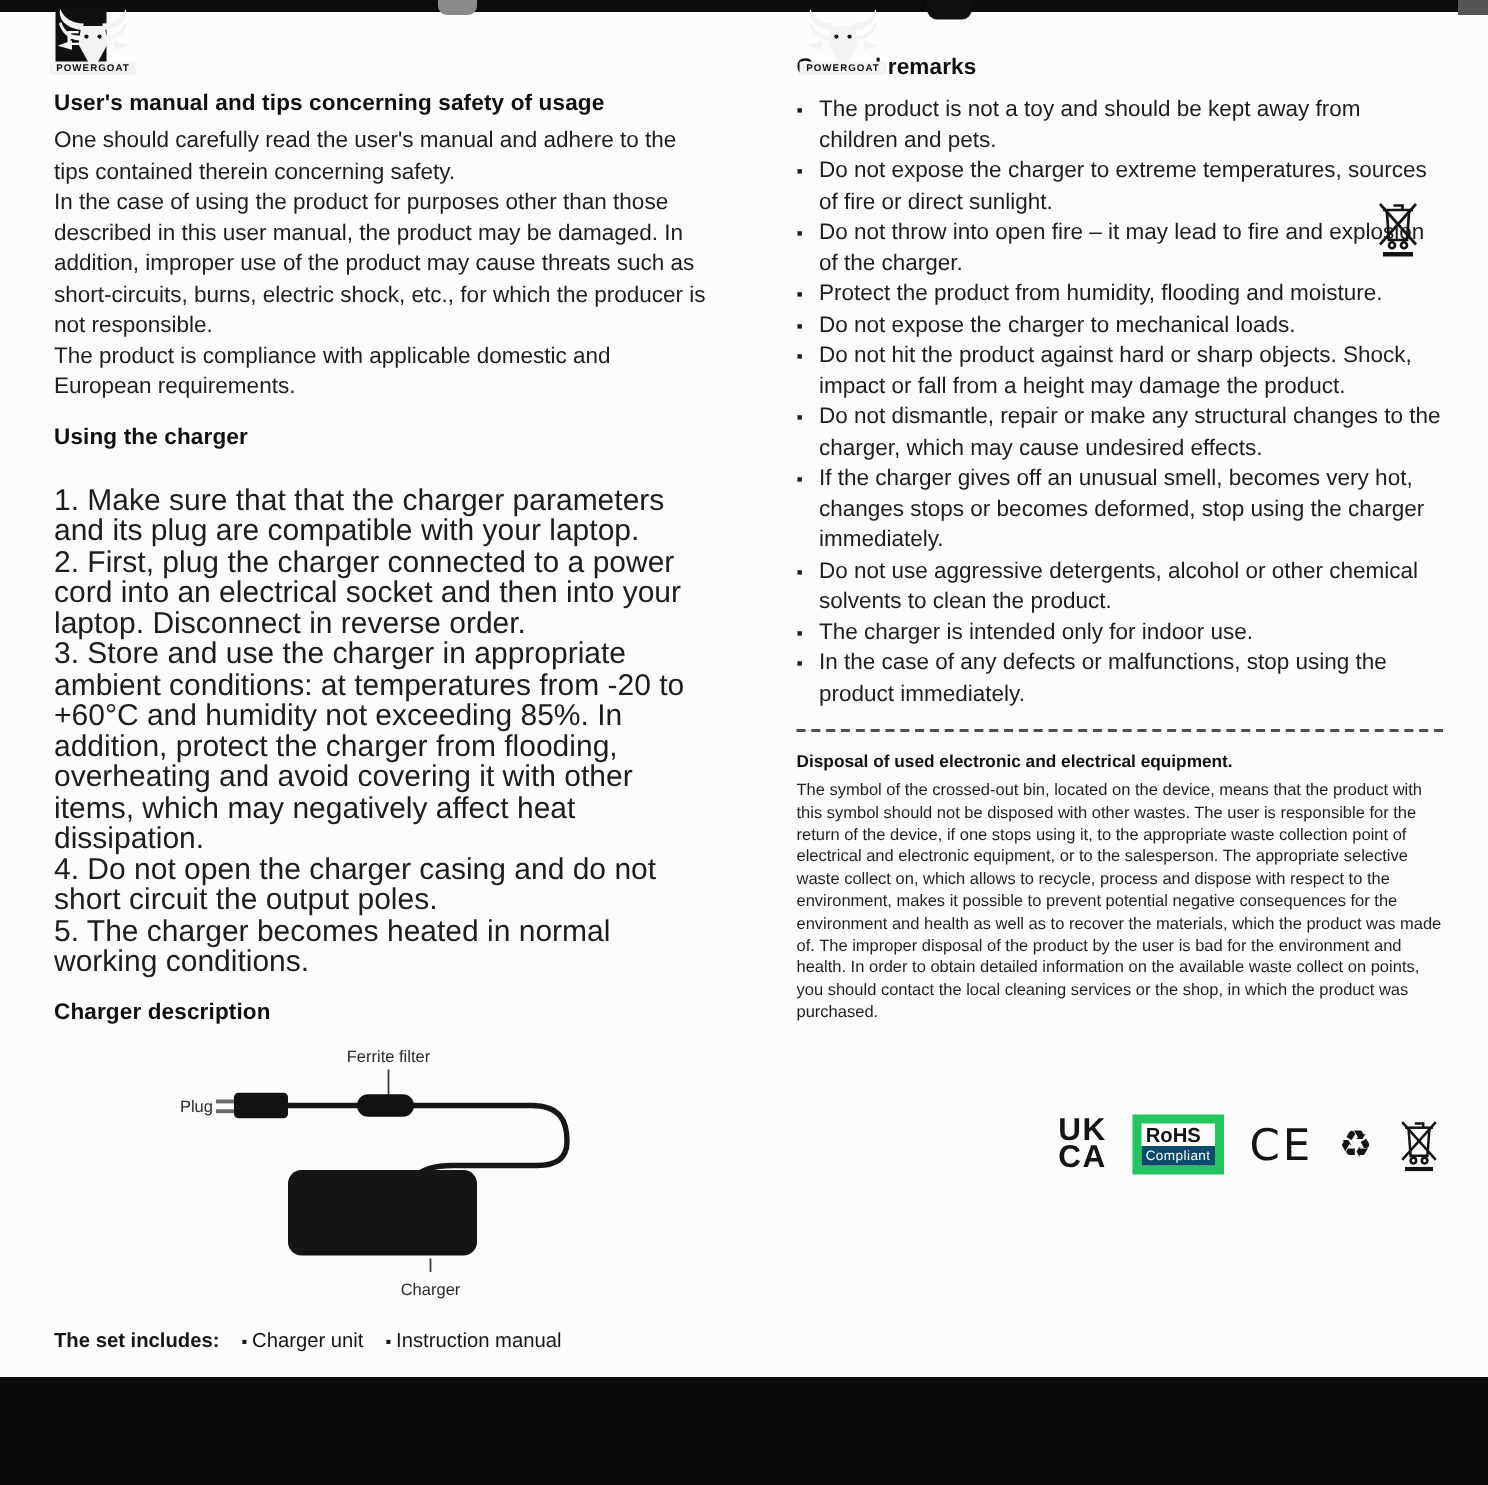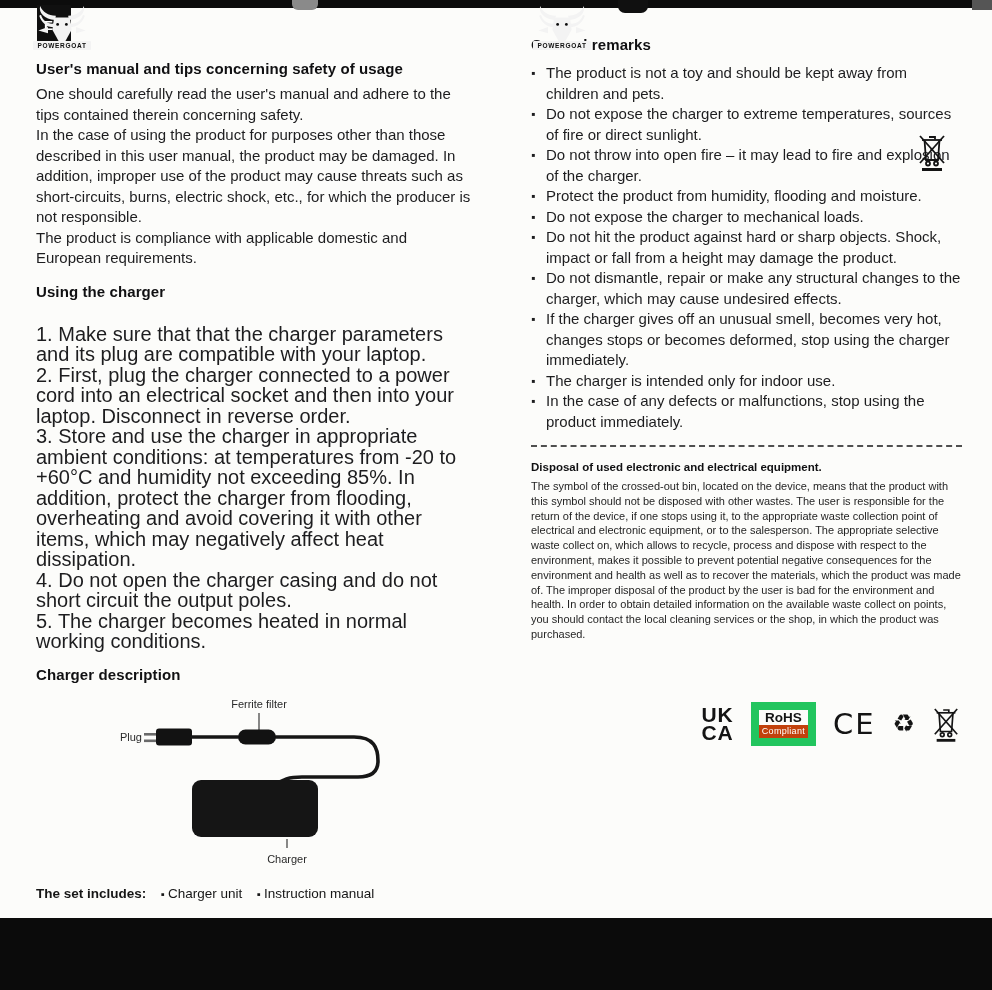--- a/index.html
+++ b/index.html
@@ -50,23 +50,23 @@
   .remarks { list-style: none; }
   .remarks li { position: relative; padding-left: 15px; font-size: 15px; line-height: 20.5px; }
   .remarks li::before { content: "▪"; position: absolute; left: 0; top: 0; font-size: 12px; }
 
   .divider { border-top: 2px dashed #4f4f4f; margin-top: 13px; height: 0; }
   .h-disposal { font-size: 11.5px; font-weight: 700; margin: 14px 0 6px; color: #101012; }
   .disposal-text { font-size: 11px; line-height: 14.8px; color: #1f1f1f; text-align: left; }
 
   .marks-row { display: flex; align-items: center; justify-content: flex-end; gap: 17px; margin-top: 60px; padding-right: 2px; }
   .ukca { font-weight: 700; font-size: 21px; line-height: 18px; letter-spacing: 1px; color: #141414; }
-  .rohs { border: 8px solid #22c55e; text-align: center; min-width: 58px; }
+  .rohs { border: 6px solid #22c55e; min-width: 58px; }
   .rohs-name { font-weight: 700; font-size: 13.5px; padding: 0 3px; color: #141414; }
-  .rohs-sub  { background: #c2410c; color: #fff; font-size: 9px; padding: 1px 3px 2px; letter-spacing: .3px; }
+  .rohs-sub  { background: #0c4a6e; color: #fff; font-size: 9px; padding: 1px 3px 2px; letter-spacing: .3px; }
   .ce { font-size: 29px; letter-spacing: 2px; color: #141414; font-family: "DejaVu Sans", sans-serif; }
   .recycle { font-size: 25px; color: #141414; font-family: "DejaVu Sans", sans-serif; }
 
   .weee-top { position: absolute; left: 917px; top: 131px; }
 
   
   .bottombar { position: absolute; left: 0; top: 918px; width: 992px; height: 72px; background: #0b0b0b; }
   .goat-logo { position: absolute; top: 5px; display: flex; flex-direction: column; align-items: center; width: 72px; }
   .goat-logo.g1 { left: 26px; }
   .goat-logo.g2 { left: 526px; }
@@ -148,20 +148,21 @@
 
     <ul class="remarks">
       <li>The product is not a toy and should be kept away from children and pets.</li>
       <li>Do not expose the charger to extreme temperatures, sources of fire or direct sunlight.</li>
       <li>Do not throw into open fire – it may lead to fire and explosion of the charger.</li>
       <li>Protect the product from humidity, flooding and moisture.</li>
       <li>Do not expose the charger to mechanical loads.</li>
       <li>Do not hit the product against hard or sharp objects. Shock, impact or fall from a height may damage the product.</li>
       <li>Do not dismantle, repair or make any structural changes to the charger, which may cause undesired effects.</li>
       <li>If the charger gives off an unusual smell, becomes very hot, changes stops or becomes deformed, stop using the charger immediately.</li>
+      <li>Do not use aggressive detergents, alcohol or other chemical solvents to clean the product.</li>
       <li>The charger is intended only for indoor use.</li>
       <li>In the case of any defects or malfunctions, stop using the product immediately.</li>
     </ul>
 
     <div class="divider"></div>
 
     <div class="h-disposal">Disposal of used electronic and electrical equipment.</div>
     <div class="disposal-text">The symbol of the crossed-out bin, located on the device, means that the product with this symbol should not be disposed with other wastes. The user is responsible for the return of the device, if one stops using it, to the appropriate waste collection point of electrical and electronic equipment, or to the salesperson. The appropriate selective waste collect on, which allows to recycle, process and dispose with respect to the environment, makes it possible to prevent potential negative consequences for the environment and health as well as to recover the materials, which the product was made of. The improper disposal of the product by the user is bad for the environment and health. In order to obtain detailed information on the available waste collect on points, you should contact the local cleaning services or the shop, in which the product was purchased.</div>
 
     <div class="marks-row">

